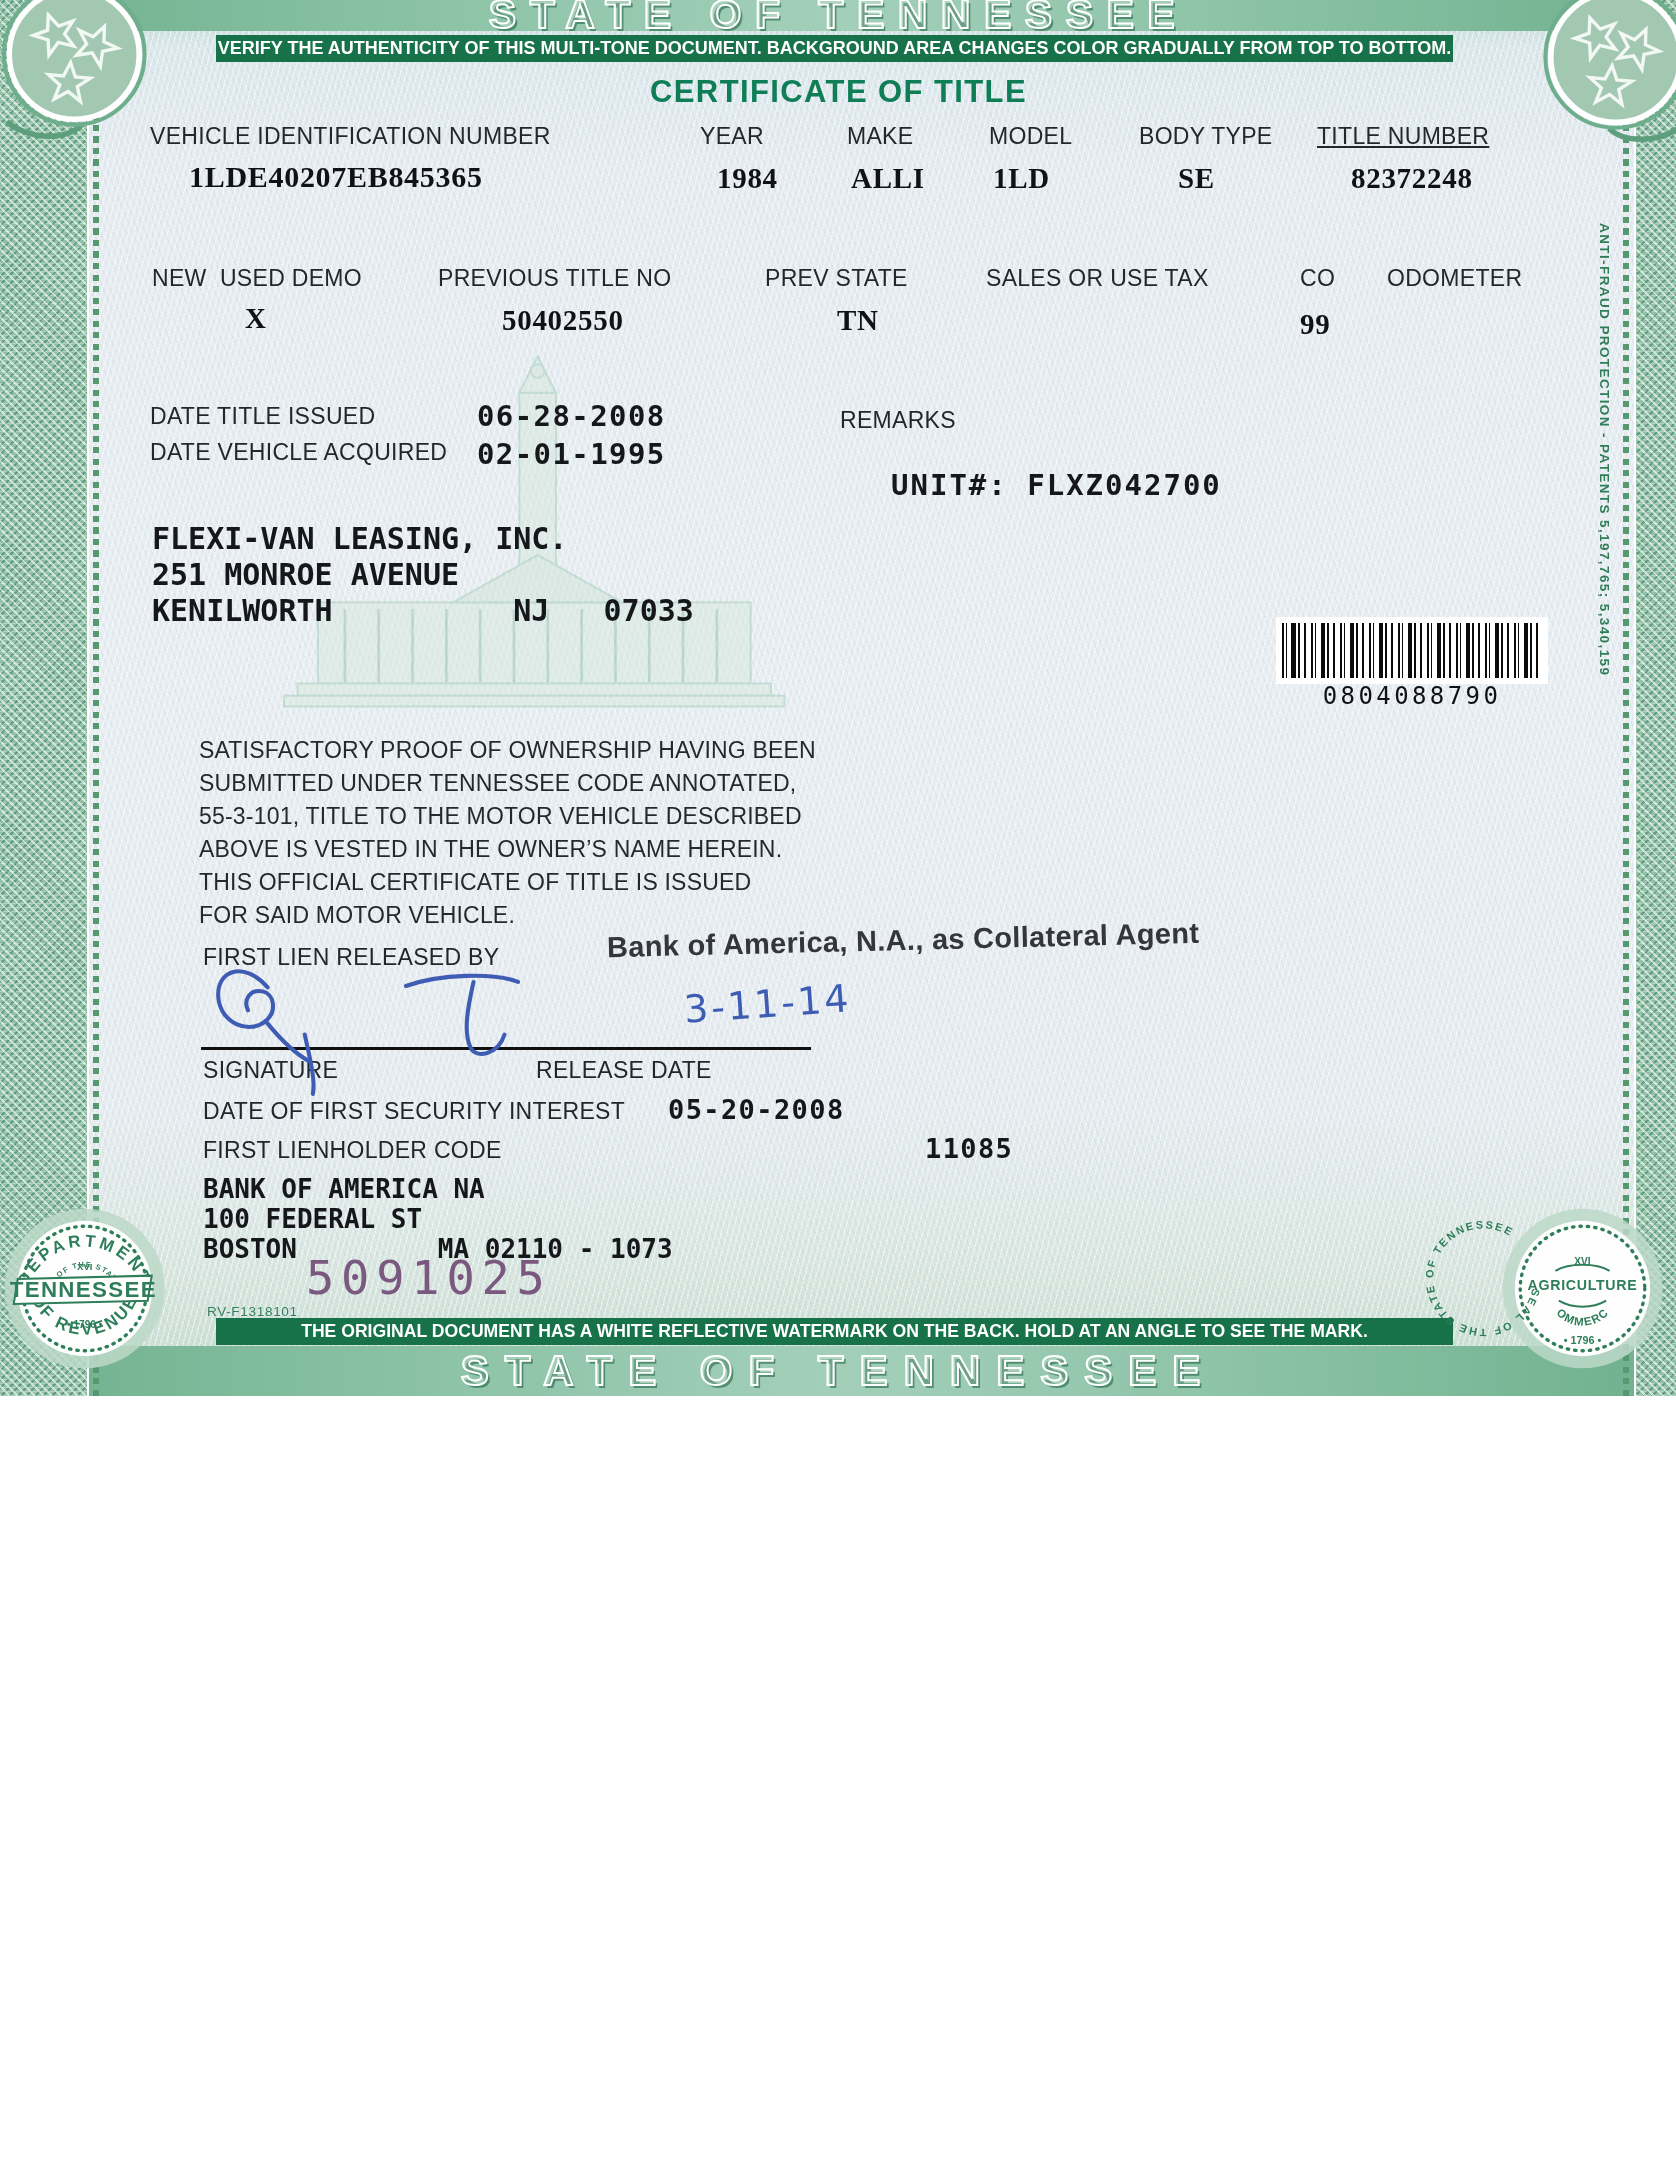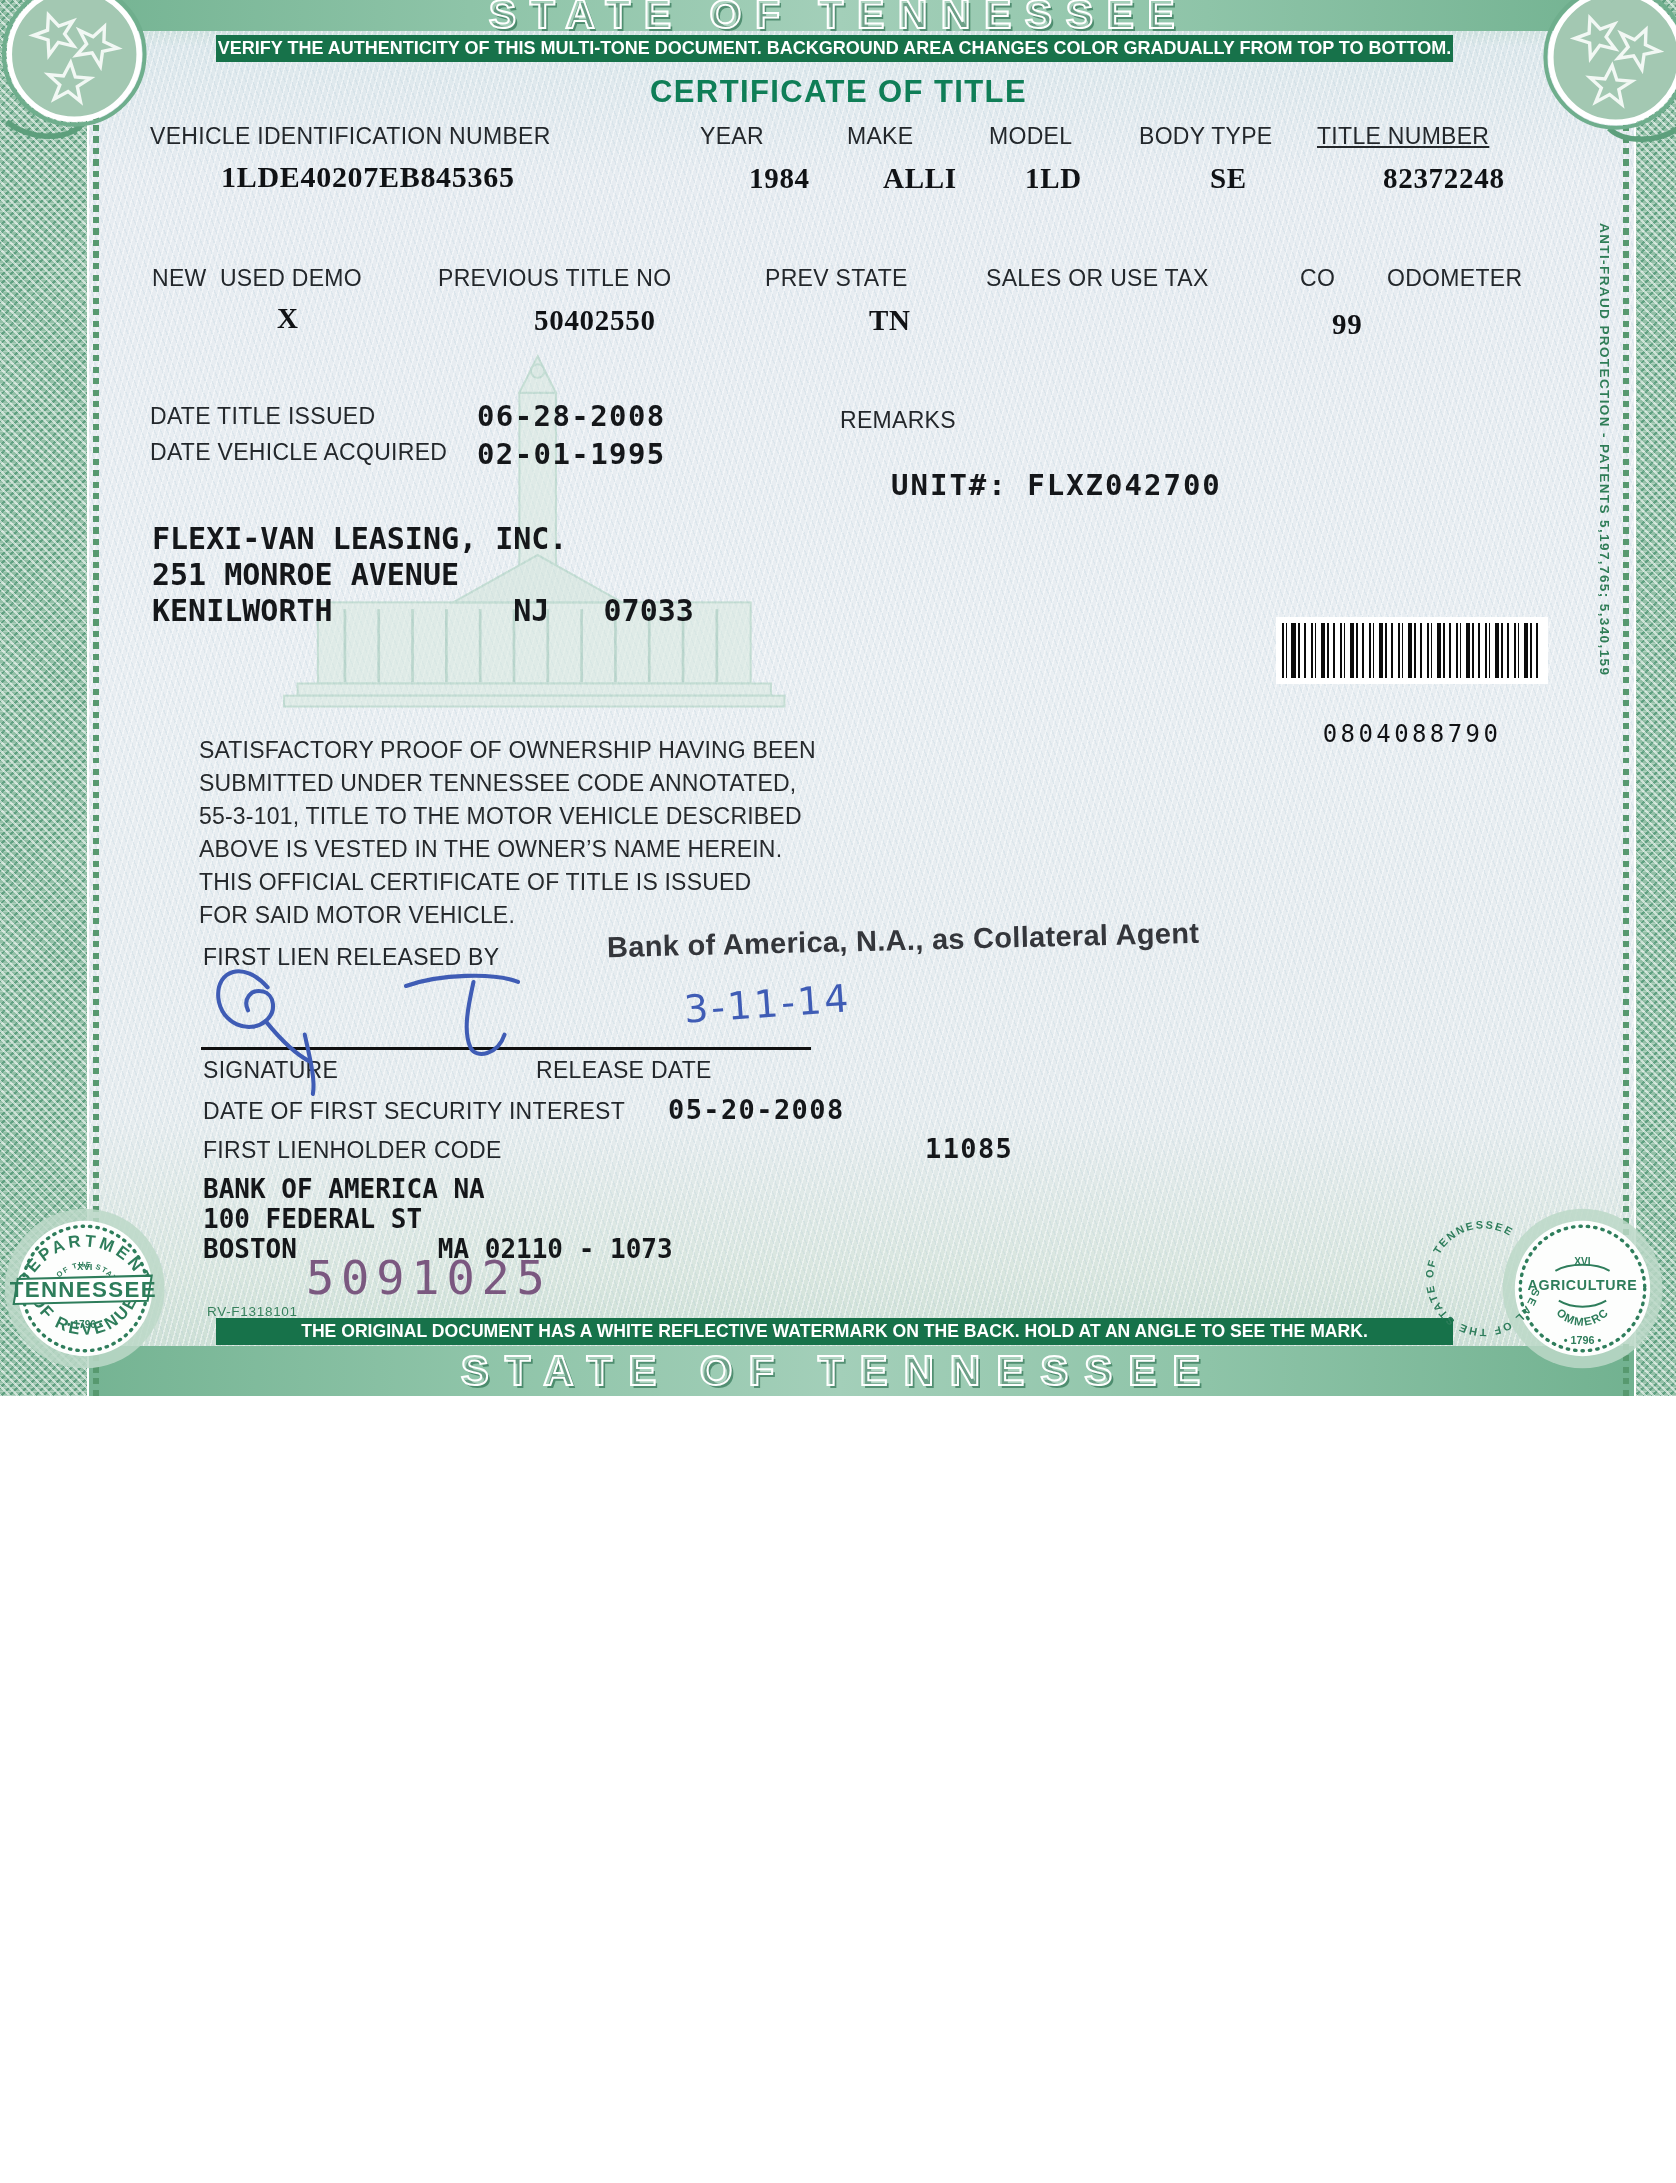--- a/index.html
+++ b/index.html
@@ -40,21 +40,21 @@
   .stripe{
     position:absolute;z-index:3;background:#17724a;color:#ffffff;
     font-weight:bold;display:flex;align-items:center;justify-content:center;
     white-space:nowrap;
   }
   .doc-title{
     position:absolute;left:0;right:0;text-align:center;z-index:3;
     color:#0f7e57;font-weight:bold;letter-spacing:1.4px;
   }
   .lbl{position:absolute;z-index:3;color:#23272b;font-size:23px;letter-spacing:0.3px;white-space:pre;}
-  .val-serif{position:absolute;z-index:3;font-family:"Liberation Serif",serif;font-weight:bold;color:#101215;font-size:29px;letter-spacing:0.7px;white-space:pre;margin-left:32px;}
+  .val-serif{position:absolute;z-index:3;font-family:"Liberation Serif",serif;font-weight:bold;color:#101215;font-size:29px;letter-spacing:0.7px;white-space:pre;}
   .val-mono{position:absolute;z-index:3;font-family:"DejaVu Sans Mono",monospace;font-weight:bold;color:#15171a;white-space:pre;}
   .legal{position:absolute;z-index:3;color:#26292c;font-size:23px;line-height:33px;white-space:pre-line;letter-spacing:0.2px;}
   .stamp{position:absolute;z-index:3;color:#34363b;font-weight:bold;font-size:29px;transform:rotate(-1.4deg);white-space:nowrap;letter-spacing:0.3px;}
   .hand{position:absolute;z-index:4;color:#3f5cb5;font-family:"DejaVu Sans",sans-serif;font-size:38px;transform:rotate(-4deg);letter-spacing:2.7px;}
   .sigline{position:absolute;z-index:3;background:#101010;}
   .control{position:absolute;z-index:3;font-family:"DejaVu Sans Mono",monospace;color:#6e4573;opacity:.88;font-size:47px;letter-spacing:6.8px;}
   .formno{position:absolute;z-index:3;color:#37815d;font-size:13.5px;letter-spacing:0.7px;}
   .sidetext{
     position:absolute;z-index:3;writing-mode:vertical-rl;
     color:#2f7d57;font-size:13.5px;font-weight:bold;letter-spacing:1.4px;white-space:nowrap;
@@ -150,21 +150,21 @@
   <div class="lbl" style="left:150px;top:439px;">DATE VEHICLE ACQUIRED</div>
   <div class="val-mono" style="left:477px;top:437px;font-size:29px;letter-spacing:1.4px;">02-01-1995</div>
   <div class="lbl" style="left:840px;top:407px;">REMARKS</div>
   <div class="val-mono" style="left:891px;top:468px;font-size:29px;letter-spacing:2px;">UNIT#: FLXZ042700</div>
 
   <div class="val-mono" style="left:152px;top:521px;font-size:30px;line-height:36px;">FLEXI-VAN LEASING, INC.
 251 MONROE AVENUE
 KENILWORTH          NJ   07033</div>
 
   <div class="barcode" style="left:1282px;top:623px;width:260px;height:55px;"></div>
-  <div class="barnum" style="left:1282px;top:682px;width:260px;margin-top:38px;">0804088790</div>
+  <div class="barnum" style="left:1282px;top:682px;width:260px;">0804088790</div>
 
   <div class="legal" style="left:199px;top:734px;width:649px;">SATISFACTORY PROOF OF OWNERSHIP HAVING BEEN
 SUBMITTED UNDER TENNESSEE CODE ANNOTATED,
 55-3-101, TITLE TO THE MOTOR VEHICLE DESCRIBED
 ABOVE IS VESTED IN THE OWNER’S NAME HEREIN.
 THIS OFFICIAL CERTIFICATE OF TITLE IS ISSUED
 FOR SAID MOTOR VEHICLE.</div>
 
   <div class="lbl" style="left:203px;top:944px;">FIRST LIEN RELEASED BY</div>
   <div class="stamp" style="left:607px;top:924px;">Bank of America, N.A., as Collateral Agent</div>

